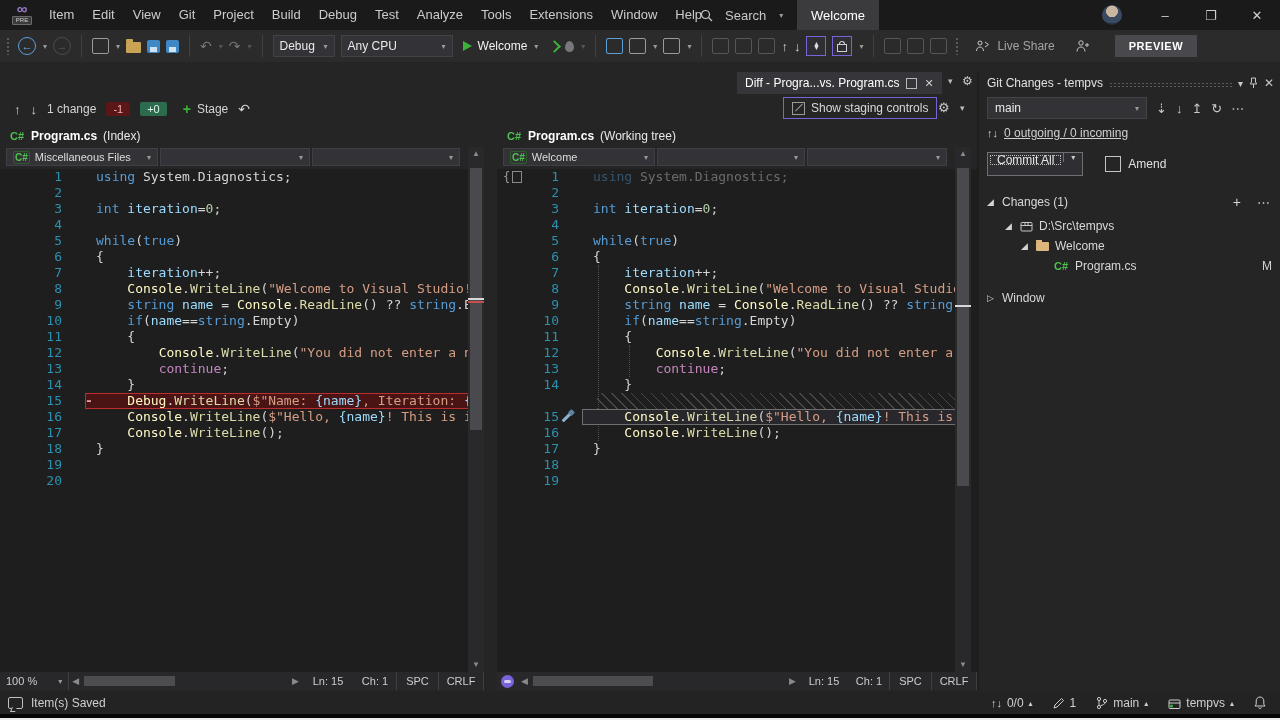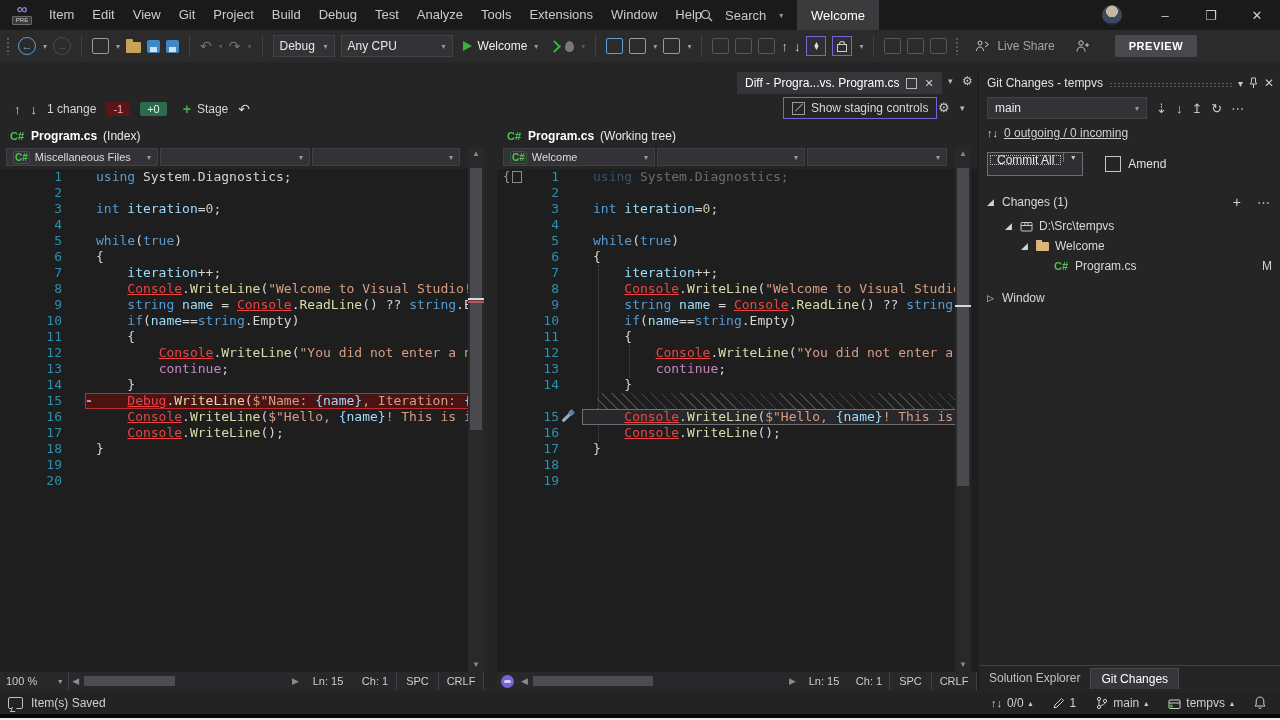--- a/index.html
+++ b/index.html
@@ -94,21 +94,21 @@
              gap:5px;padding:0 6px;font-size:11px;color:#dcdcdc;box-sizing:border-box;}
   .nav-combo .dd{margin-left:auto;}
   .code-area{position:absolute;left:0;top:45px;height:503px;overflow:hidden;background:#1e1e1e;}
   #left-code{width:468px;} #right-code{width:458px;}
   .code-line{display:flex;height:16px;line-height:16px;font-family:"DejaVu Sans Mono","Liberation Mono",monospace;
              font-size:13px;white-space:pre;position:relative;}
   .ln{flex:0 0 85px;box-sizing:border-box;text-align:right;padding-right:23px;color:#2B91AF;}
   .line-body{flex:1;display:flex;position:relative;}
   .gut{flex:0 0 11px;color:#e9a1a1;font-weight:bold;}
   .txt{white-space:pre;}
-  .tk-kw{color:#569CD6;} .tk-ctrl{color:#C586C0;} .tk-cls{color:#ef4444;text-decoration:underline;} .tk-meth{color:#DCDCAA;}
+  .tk-kw{color:#569CD6;} .tk-ctrl{color:#C586C0;} .tk-cls{color:#fef9c3;} .tk-meth{color:#DCDCAA;}
   .tk-str{color:#D69D85;} .tk-var{color:#9CDCFE;} .tk-num{color:#B5CEA8;} .tk-pln{color:#D4D4D4;}
   .code-line.dim .txt{opacity:.42;}
   .code-line.del .line-body{background:#4a1414;outline:1px solid #bd2d2d;outline-offset:-1px;}
   .code-line.box .line-body{background:#28282c;outline:1px solid #6f6f6f;outline-offset:-1px;}
   .code-line.hatch{margin-left:100px;background:repeating-linear-gradient(45deg,#47474a 0px,#47474a 1px,transparent 1px,transparent 7px);}
   .row-icon{position:absolute;top:2px;}
   .screw{left:64px;width:11px;height:3px;background:#8fb0cc;transform:rotate(-45deg);border-radius:1px;top:7px;}
   .screw::after{content:"";position:absolute;right:-4px;top:-1px;width:5px;height:5px;background:#5d82a4;border-radius:1px;}
   .brace-badge{left:6px;color:#9a9a9a;font-size:12px;top:0;display:flex;gap:2px;align-items:center;}
   .brace-badge i{width:8px;height:10px;border:1px solid #8a8a8a;display:inline-block;}
@@ -512,24 +512,20 @@
     </div>
     <div class="tree-row" style="padding-left:74px;">
       <span class="cs-badge noborder">C#</span>
       <span>Program.cs</span>
       <span class="m-badge">M</span>
     </div>
     <div class="tree-row" style="padding-left:8px;margin-top:12px;">
       <span class="tw">▷</span>
       <span>Window</span>
     </div>
-    <div id="git-tabs">
-      <span class="gtab">Solution Explorer</span>
-      <span class="gtab active">Git Changes</span>
-    </div>
   </div>
 
   <div id="statusbar">
     <div id="status-left">
       <span class="bubble"></span>
       <span>Item(s) Saved</span>
     </div>
     <div id="status-right">
       <span class="st-item">
         <span style="font-size:11px;">↑↓</span>

